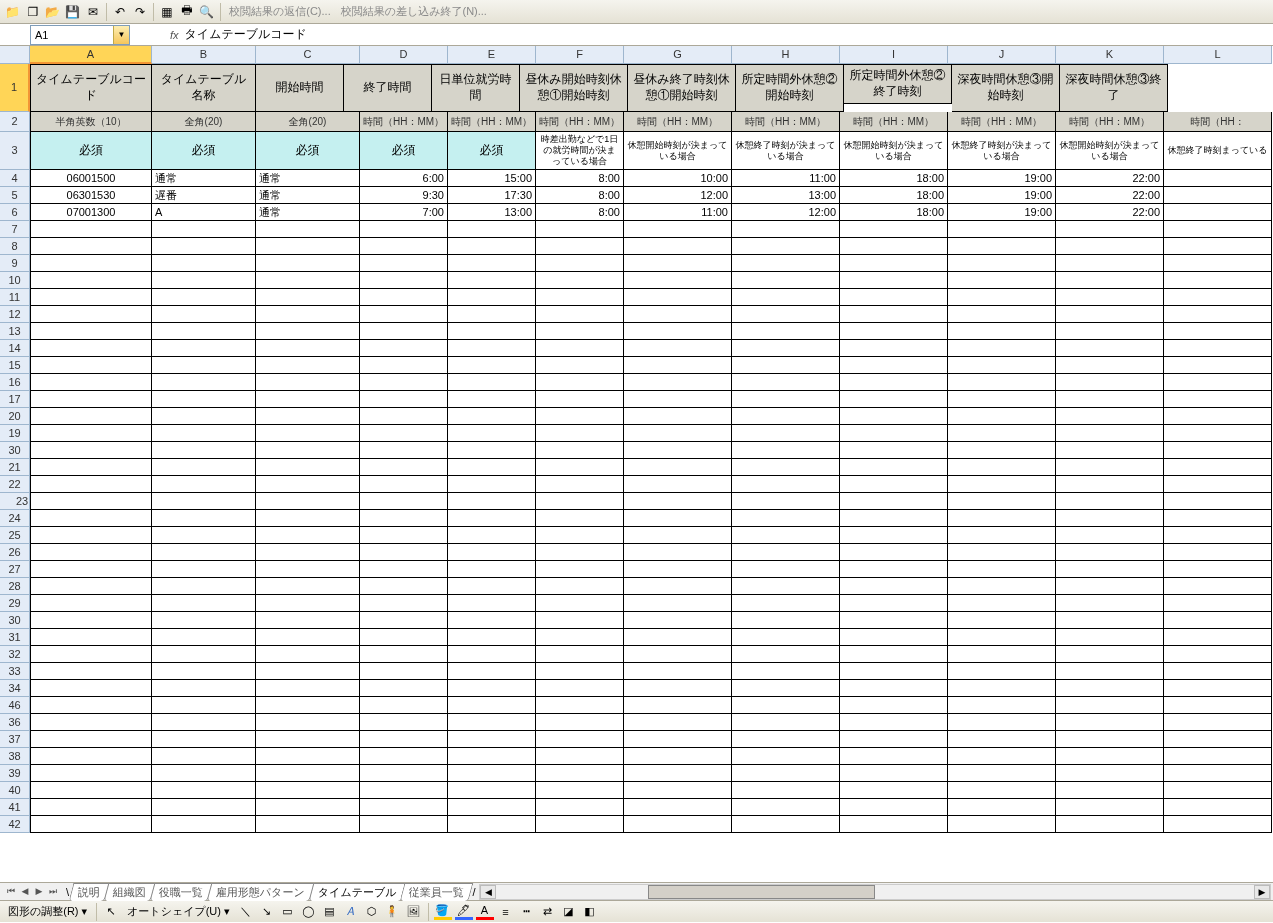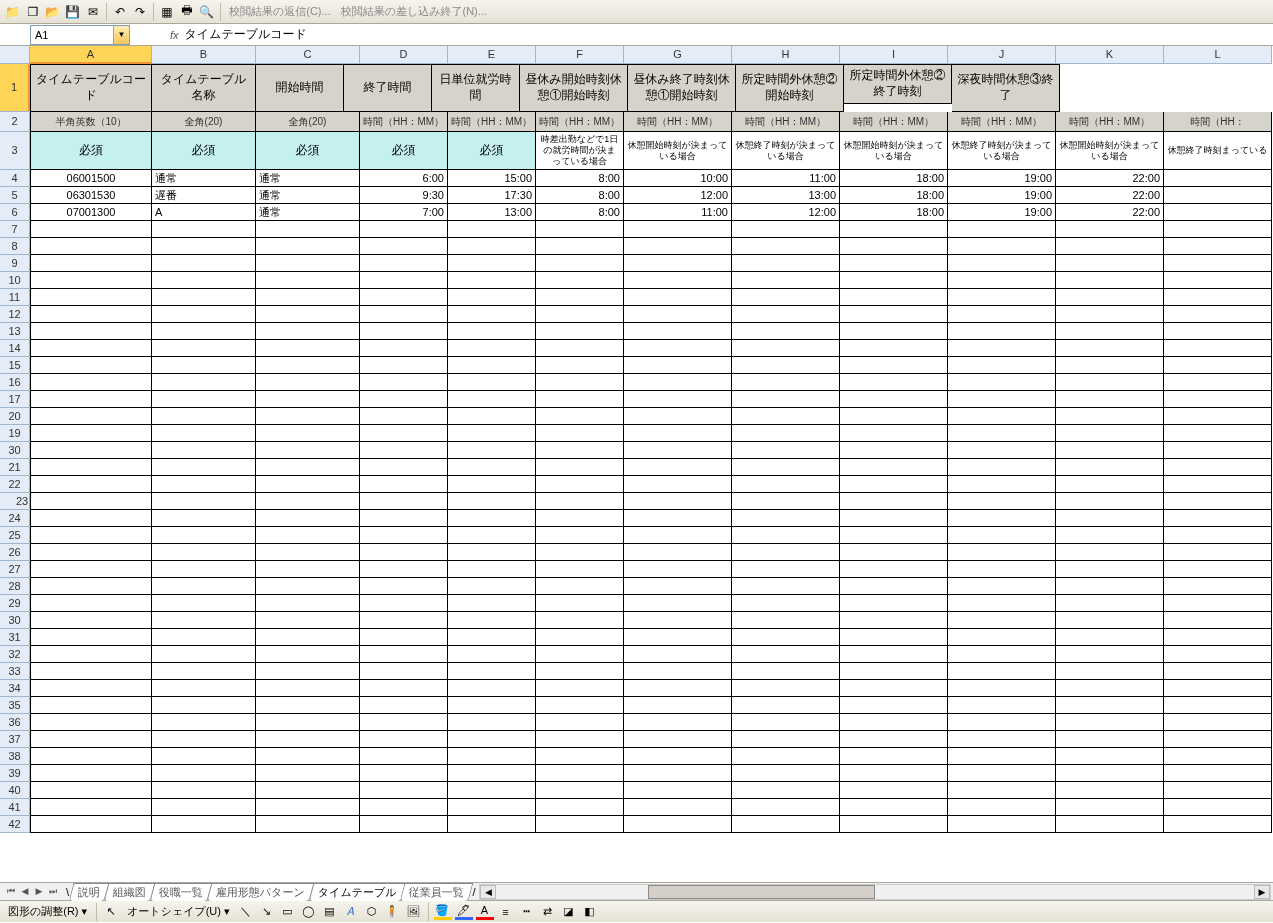--- a/index.html
+++ b/index.html
@@ -129,40 +129,41 @@
       <div class="row-h" style="height: 17px; line-height: 16px;">25</div>
       <div class="row-h" style="height: 17px; line-height: 16px;">26</div>
       <div class="row-h" style="height: 17px; line-height: 16px;">27</div>
       <div class="row-h" style="height: 17px; line-height: 16px;">28</div>
       <div class="row-h" style="height: 17px; line-height: 16px;">29</div>
       <div class="row-h" style="height: 17px; line-height: 16px;">30</div>
       <div class="row-h" style="height: 17px; line-height: 16px;">31</div>
       <div class="row-h" style="height: 17px; line-height: 16px;">32</div>
       <div class="row-h" style="height: 17px; line-height: 16px;">33</div>
       <div class="row-h" style="height: 17px; line-height: 16px;">34</div>
-      <div class="row-h" style="height: 17px; line-height: 16px;">35</div>
+      <div class="row-h" style="height: 17px; line-height: 16px;">46</div>
       <div class="row-h" style="height: 17px; line-height: 16px;">36</div>
       <div class="row-h" style="height: 17px; line-height: 16px;">37</div>
       <div class="row-h" style="height: 17px; line-height: 16px;">38</div>
       <div class="row-h" style="height: 17px; line-height: 16px;">39</div>
       <div class="row-h" style="height: 17px; line-height: 16px;">40</div>
       <div class="row-h" style="height: 17px; line-height: 16px;">41</div>
       <div class="row-h" style="height: 17px; line-height: 16px;">42</div>
     </div>
   <div class="cells" id="cells">
       <div class="row" style="height: 48px;">
         <div class="cell hdr tb lb active" style="width: 122px; height: 48px;">タイムテーブルコード</div>
         <div class="cell hdr tb" style="width: 104px; height: 48px;">タイムテーブル名称</div>
         <div class="cell hdr tb" style="width: 88px; height: 48px;">開始時間</div>
         <div class="cell hdr tb" style="width: 88px; height: 48px;">終了時間</div>
         <div class="cell hdr tb" style="width: 88px; height: 48px;">日単位就労時間</div>
         <div class="cell hdr tb" style="width: 108px; height: 48px;">昼休み開始時刻休憩①開始時刻</div>
         <div class="cell hdr tb" style="width: 108px; height: 48px;">昼休み終了時刻休憩①開始時刻</div>
         <div class="cell hdr tb" style="width: 108px; height: 48px;">所定時間外休憩②開始時刻</div>
         <div class="cell hdr tb" style="width: 108px; height: 40px;">所定時間外休憩②終了時刻</div>
+        <div class="cell hdr tb" style="width: 108px; height: 48px;">深夜時間休憩③開始時刻</div>
         <div class="cell hdr tb" style="width: 108px; height: 48px;">深夜時間休憩③終了</div>
       </div>
       <div class="row" style="height: 20px;">
         <div class="cell sub lb" style="width: 122px; height: 20px;">半角英数（10）</div>
         <div class="cell sub" style="width: 104px; height: 20px;">全角(20)</div>
         <div class="cell sub" style="width: 104px; height: 20px;">全角(20)</div>
         <div class="cell sub" style="width: 88px; height: 20px;">時間（HH：MM）</div>
         <div class="cell sub" style="width: 88px; height: 20px;">時間（HH：MM）</div>
         <div class="cell sub" style="width: 88px; height: 20px;">時間（HH：MM）</div>
         <div class="cell sub" style="width: 108px; height: 20px;">時間（HH：MM）</div>

